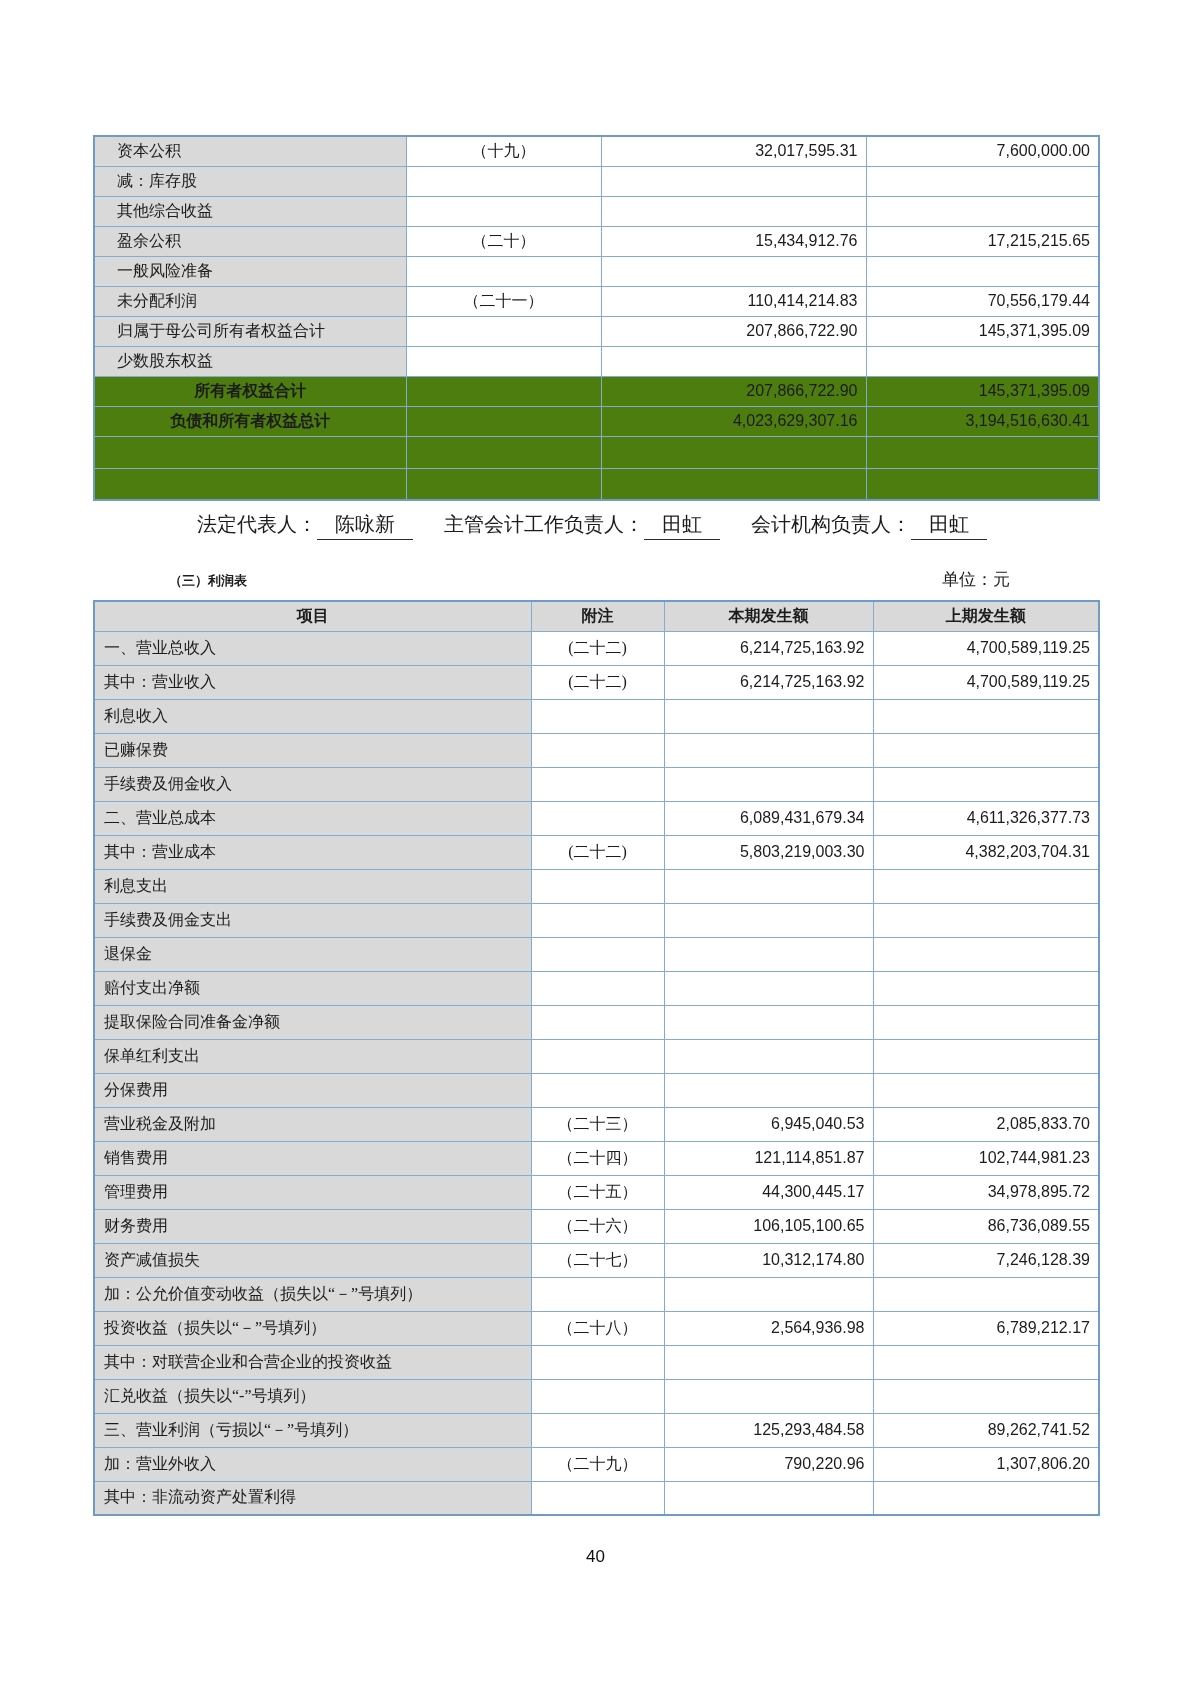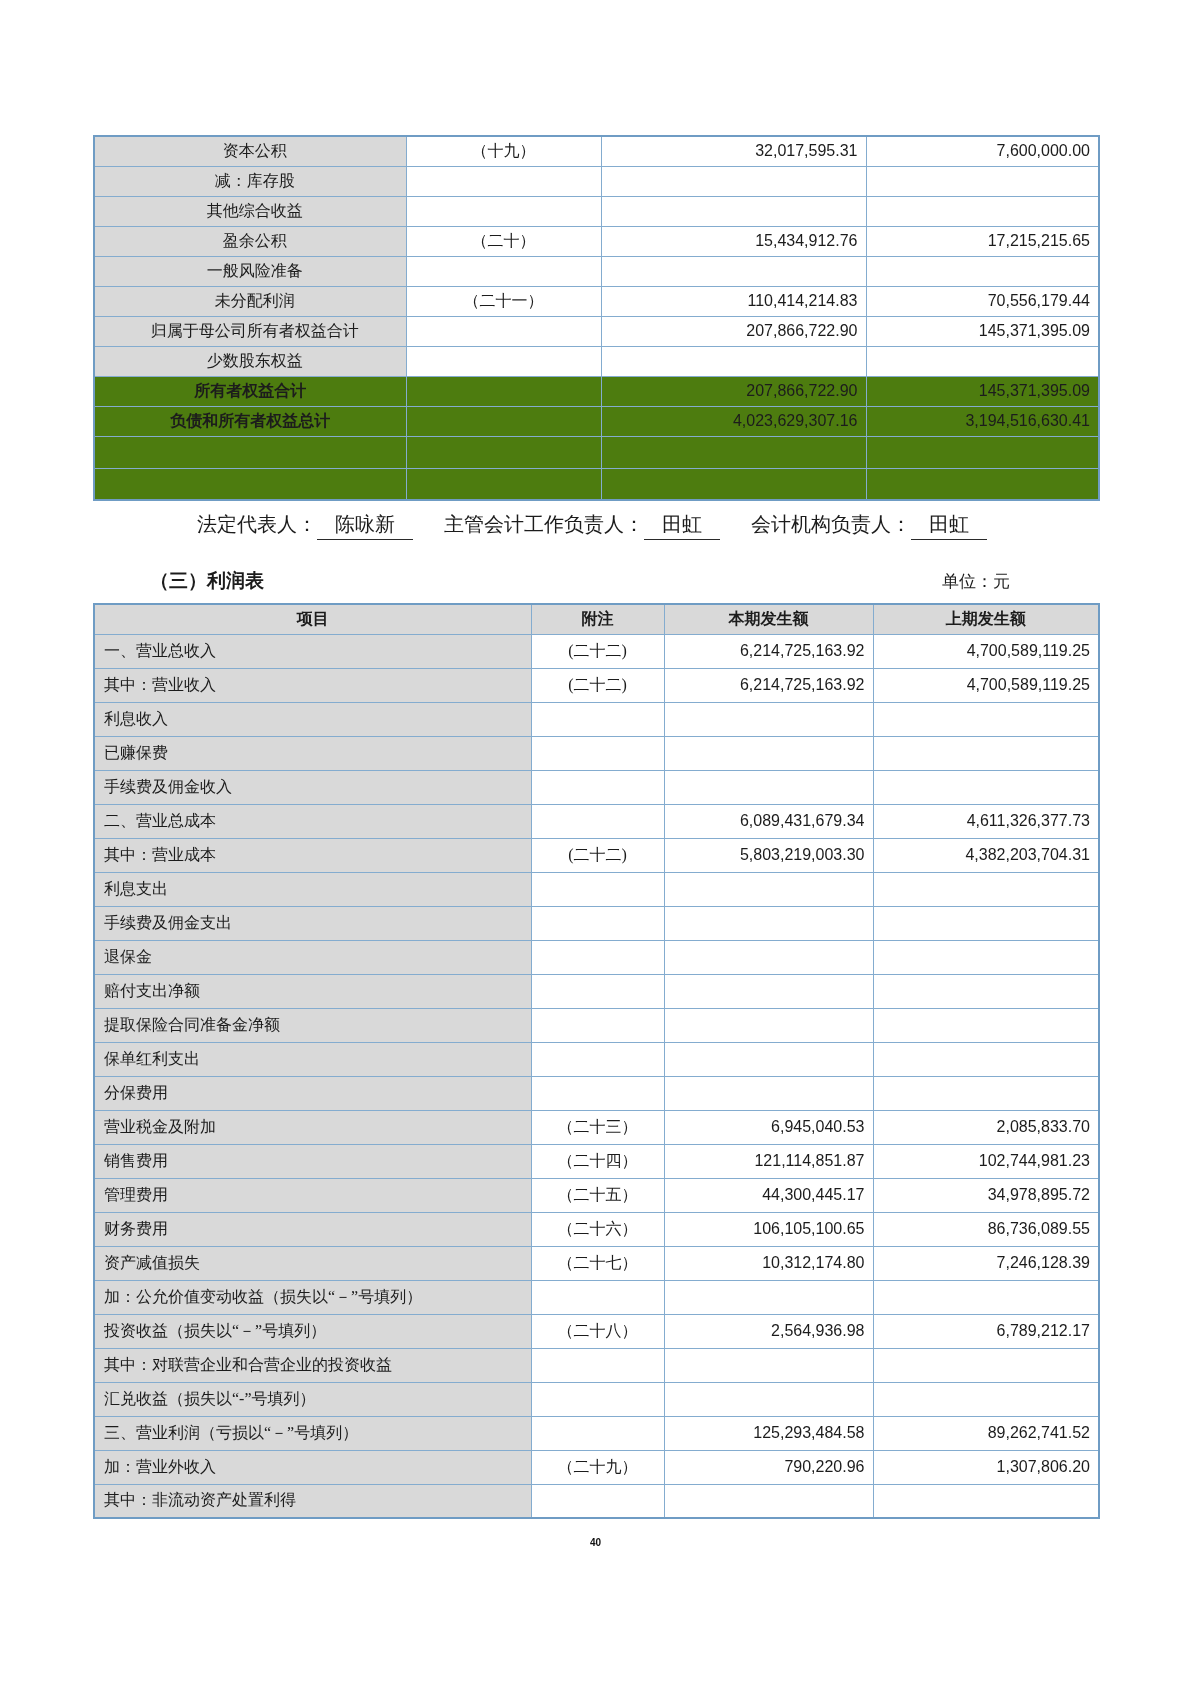--- a/index.html
+++ b/index.html
@@ -22,21 +22,21 @@
     border: 2px solid #6f9cc4;
   }
   table.fin-table td, table.fin-table th {
     border: 1px solid #84accf;
     font-size: 16px;
     overflow: hidden;
     white-space: nowrap;
   }
   
   .t1 td { height: 30px; }
-  .t1 .c-item { background: #d9d9d9; text-align: center; padding-left: 9px; }
+  .t1 .c-item { background: #d9d9d9; text-align: left; padding-left: 22px; }
   .t1 tr.style-total td, .t1 tr.style-blank td { background: #4d7c0f; }
   .t1 tr.style-total .c-item { text-align: center; font-weight: bold; padding-left: 0; }
   .t1 tr.style-blank td { height: 32px; }
   
   .t2 th {
     height: 30px; background: #d9d9d9; font-weight: bold; text-align: center;
   }
   .t2 td { height: 34px; }
   .t2 .c-item { background: #d9d9d9; text-align: left; padding-left: 9px; }
   .t2 tr.style-bold .c-item { font-weight: normal; }
@@ -59,30 +59,29 @@
     min-width: 68px;
     text-align: center;
     border-bottom: 1.5px solid #2a2a2a;
     padding: 0 18px 1px 18px;
   }
   
   .section-head {
     display: flex; align-items: baseline;
     margin: 28px 0 9px 0;
   }
-  .sec-title { font-weight: bold; font-size: 19px; margin-left: 57px; }
+  .sec-title { font-weight: bold; font-size: 13px; margin-left: 76px; }
   .unit { margin-left: auto; margin-right: 88px; font-size: 17px; }
   
   .page-number {
     text-align: center;
-    margin-top: 18px;
-    font-size: 10px;
+    margin-top: 31px;
+    font-size: 17px;
     font-family: "Liberation Sans", "DejaVu Sans", sans-serif;
     color: #111;
-    font-weight: bold;
   }
 </style>
 </head>
 <body>
 
 <div class="page">
 
   <table class="fin-table t1">
     <colgroup>
       <col style="width:312px">

